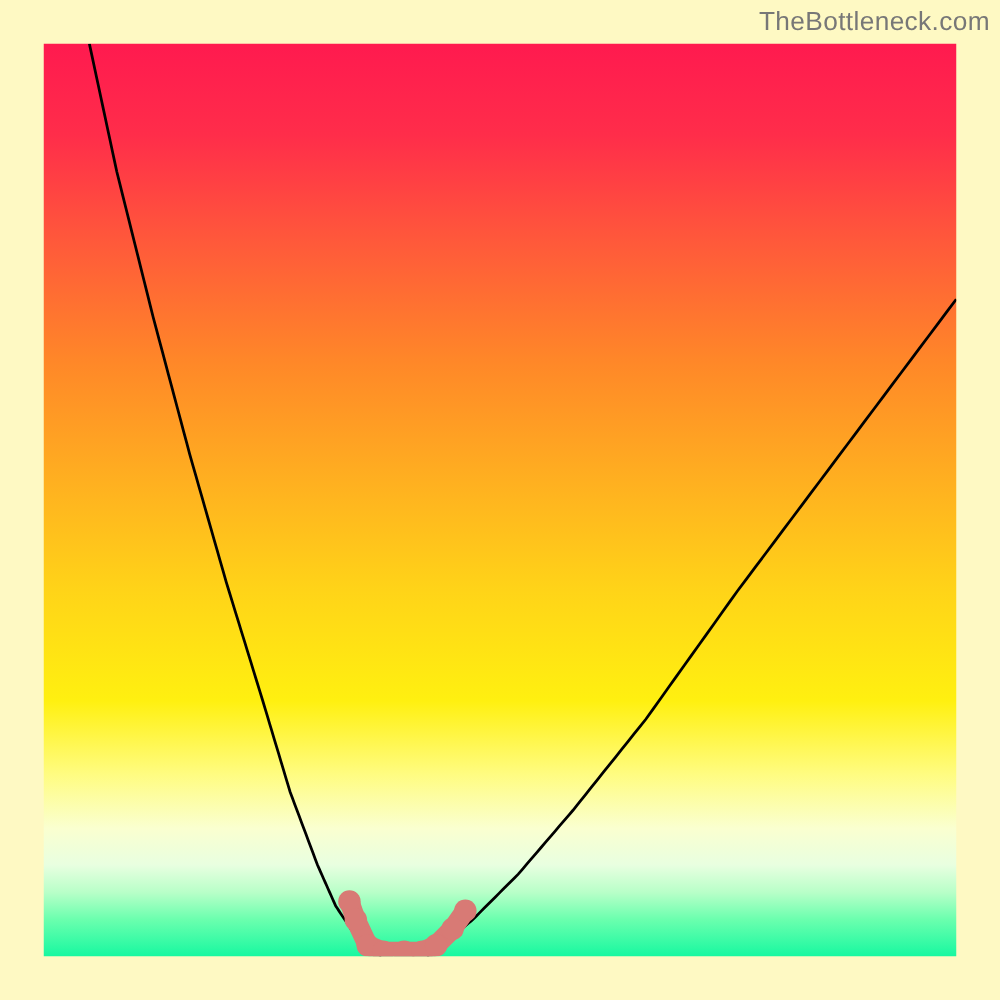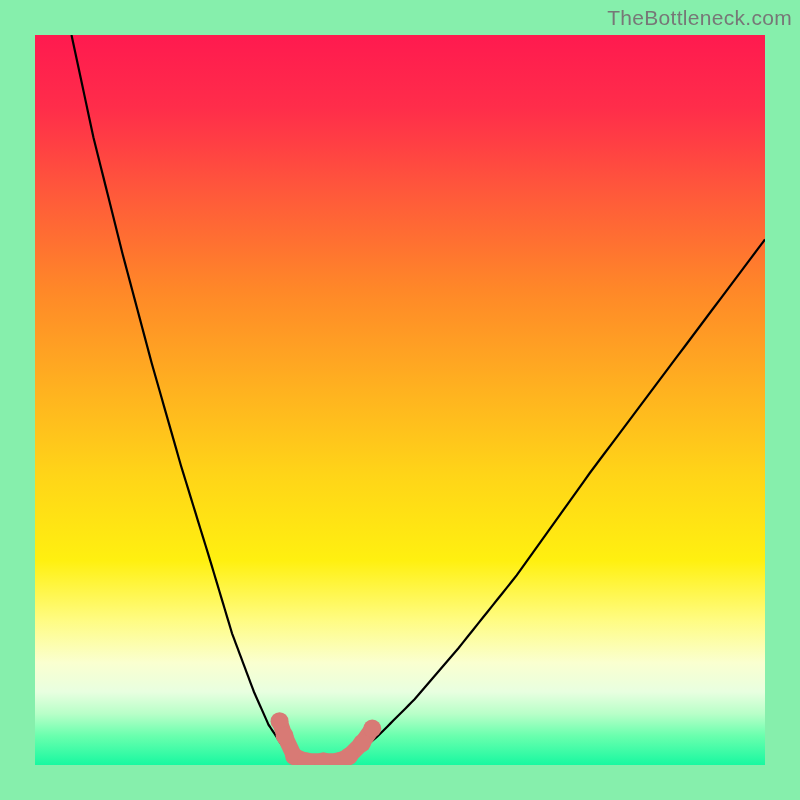--- a/index.html
+++ b/index.html
@@ -7,21 +7,21 @@
     padding: 0;
     width: 800px;
     height: 800px;
     overflow: hidden;
     font-family: Arial, sans-serif;
   }
   .chart-container {
     position: relative;
     width: 800px;
     height: 800px;
-    background: #86efac;
+    background: #fef9c3;
   }
   .plot-area {
     position: absolute;
     left: 35px;
     top: 35px;
     width: 730px;
     height: 730px;
     background: linear-gradient(to bottom,
       #ff1a4f 0%,
       #ff2d4a 10%,

